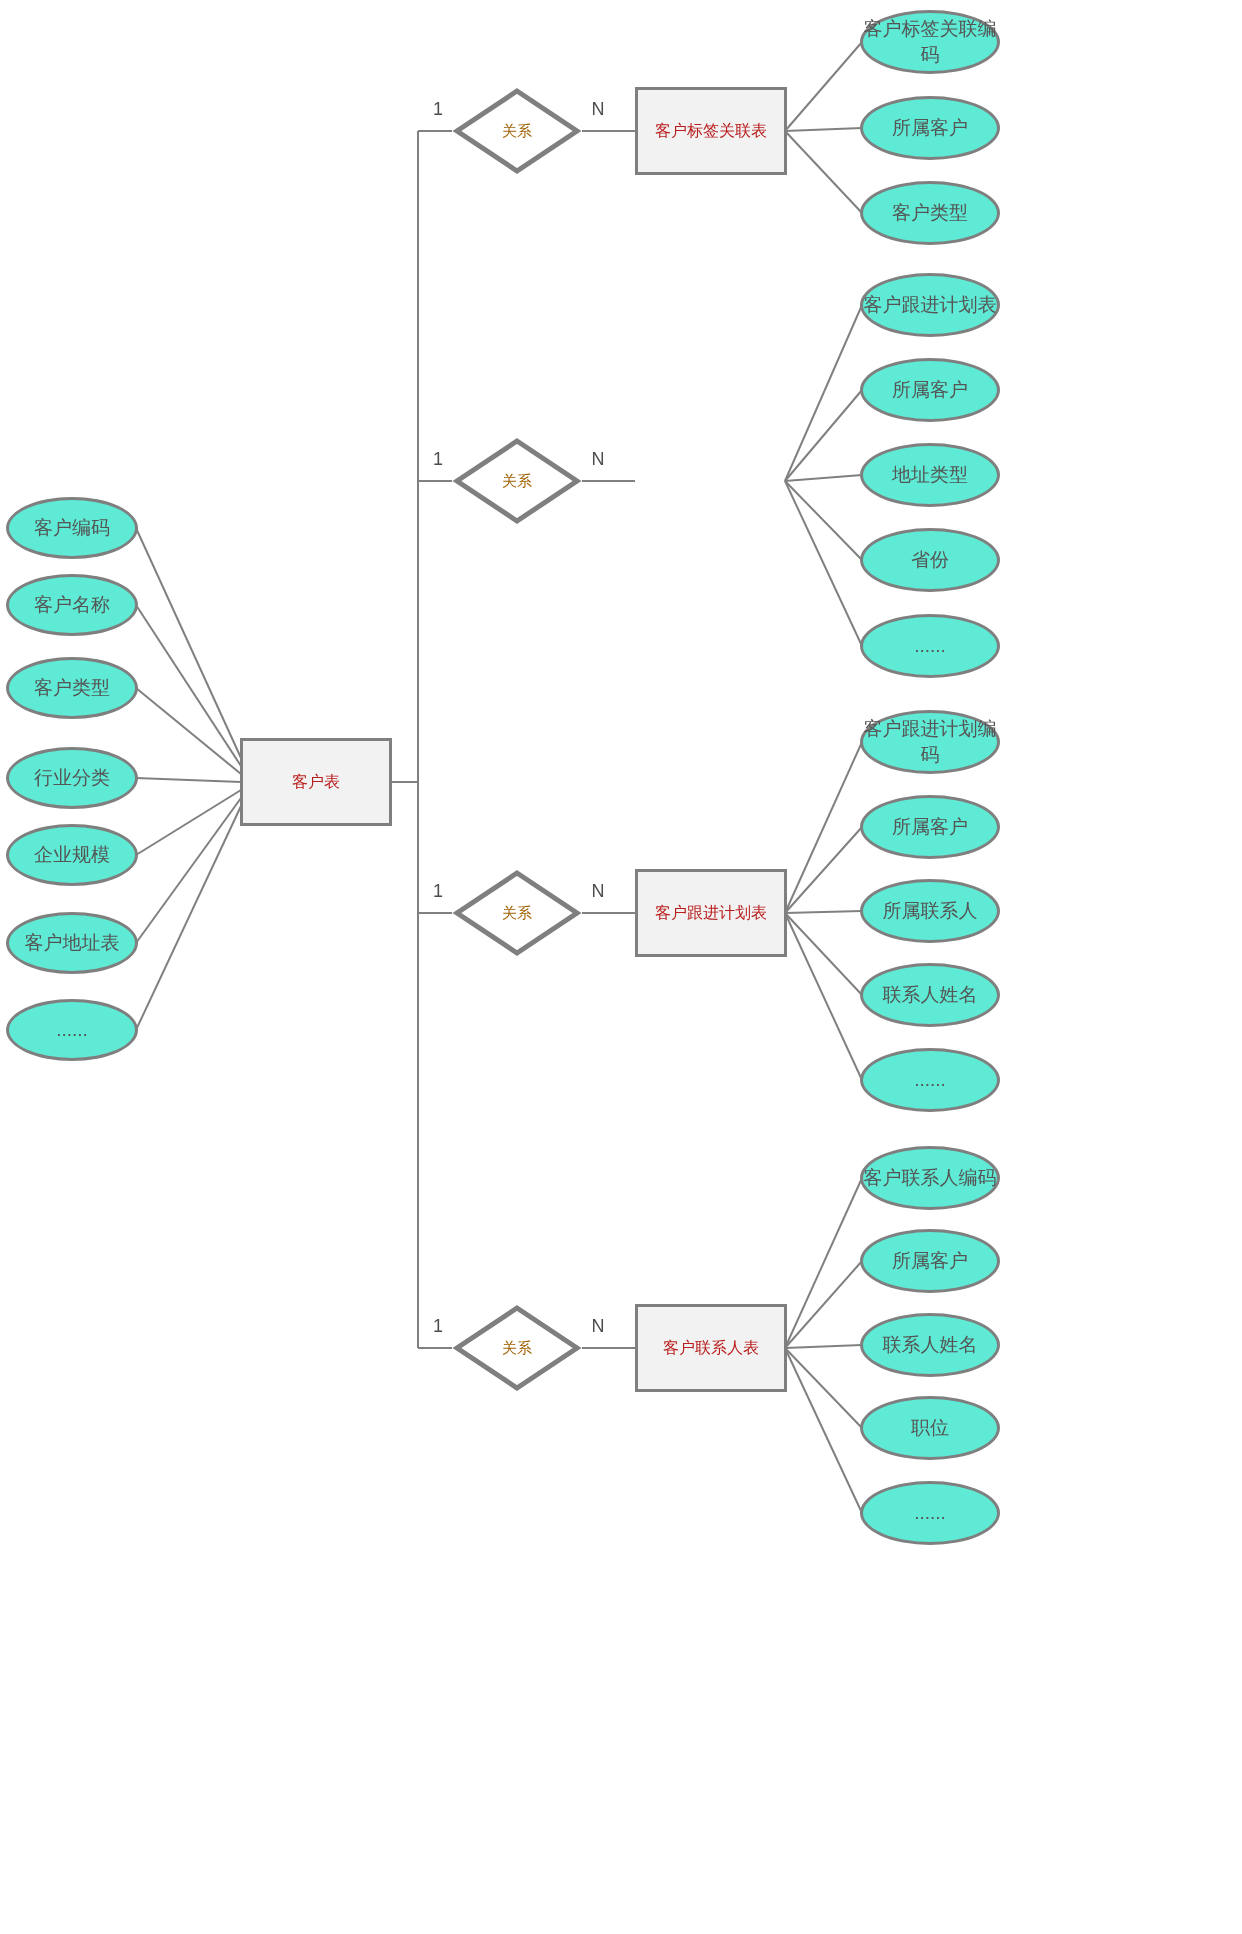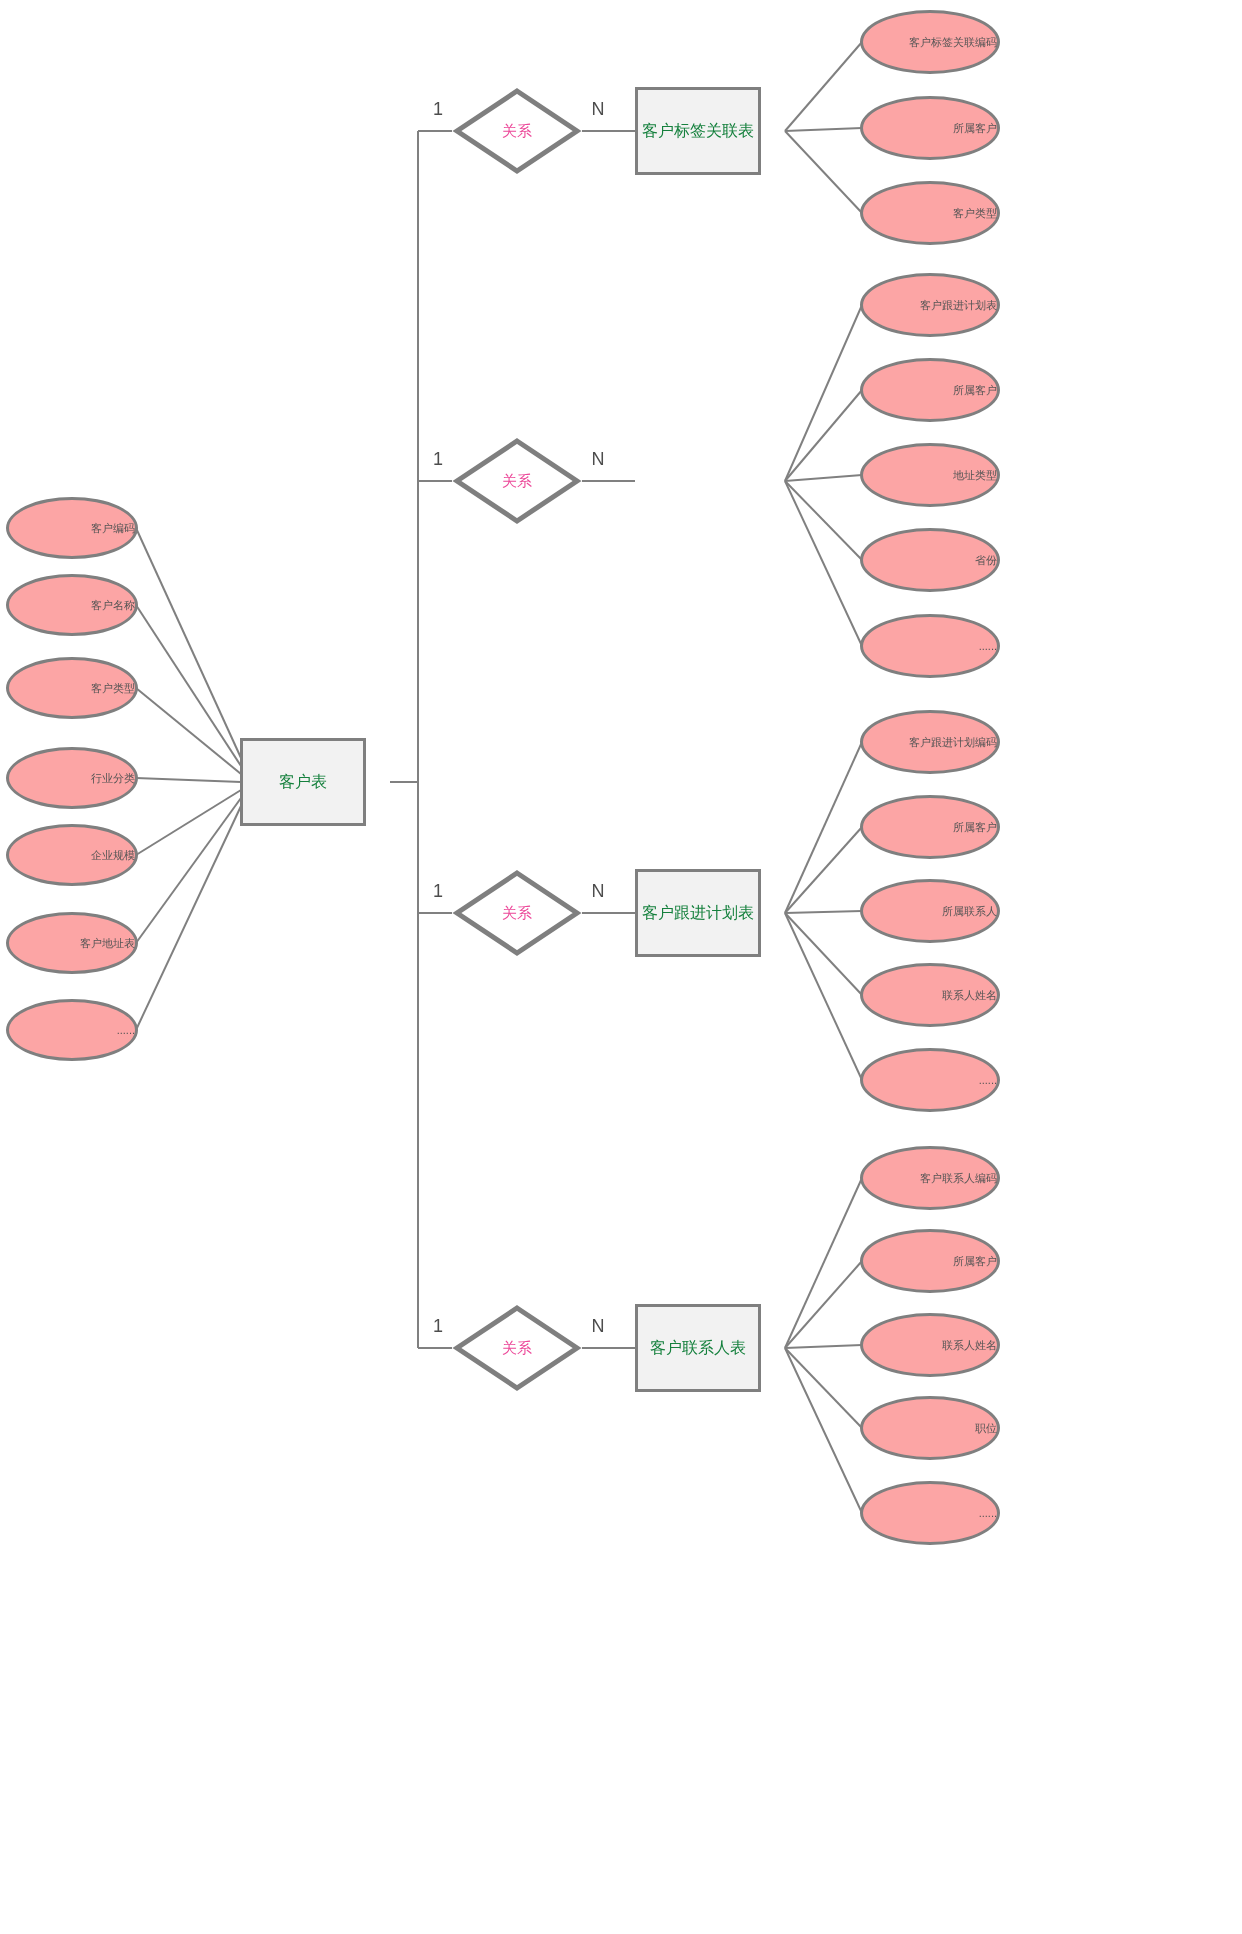--- a/index.html
+++ b/index.html
@@ -1,30 +1,30 @@
 <!DOCTYPE html>
 <html><head>
 <meta charset="utf-8">
 <style>
   html,body{margin:0;padding:0;background:#ffffff;font-family:"Liberation Sans",sans-serif;}
   .canvas{position:relative;width:1242px;height:1934px;background:#ffffff;overflow:hidden;}
   .wires{position:absolute;left:0;top:0;}
   .wires line{stroke:#808080;stroke-width:2;}
   .el{position:absolute;width:132px;height:62px;border:3px solid #7f7f7f;border-radius:50%;
-      background:#fca5a5;display:flex;align-items:center;justify-content:flex-end;
-      font-size:11px;color:#555555;box-sizing:border-box;text-align:center;}
+      background:#5eead4;display:flex;align-items:center;justify-content:center;
+      font-size:19px;color:#555555;box-sizing:border-box;text-align:center;}
   .el.r{width:140px;height:64px;}
-  .rect{position:absolute;width:126px;height:88px;border:3px solid #7f7f7f;background:#f2f2f2;
-      display:flex;align-items:center;justify-content:center;font-size:16px;color:#15803d;
+  .rect{position:absolute;width:152px;height:88px;border:3px solid #7f7f7f;background:#f2f2f2;
+      display:flex;align-items:center;justify-content:center;font-size:16px;color:#b91c1c;
       box-sizing:border-box;text-align:center;}
   .dia{position:absolute;width:130px;height:88px;}
   .dia svg{position:absolute;left:0;top:0;width:100%;height:100%;}
   .dia svg polygon{fill:#ffffff;stroke:#7f7f7f;stroke-width:5;}
   .dia span{position:absolute;left:0;top:0;width:100%;height:100%;display:flex;
-      align-items:center;justify-content:center;font-size:15px;color:#ec4899;}
+      align-items:center;justify-content:center;font-size:15px;color:#a16207;}
   .card{position:absolute;font-size:18px;color:#4d4d4d;width:24px;text-align:center;}
 </style>
 </head>
 <body>
 
 <div class="canvas">
 
   <svg class="wires" width="1242" height="1934">
 
     <line x1="136" y1="528" x2="241" y2="758"></line>

